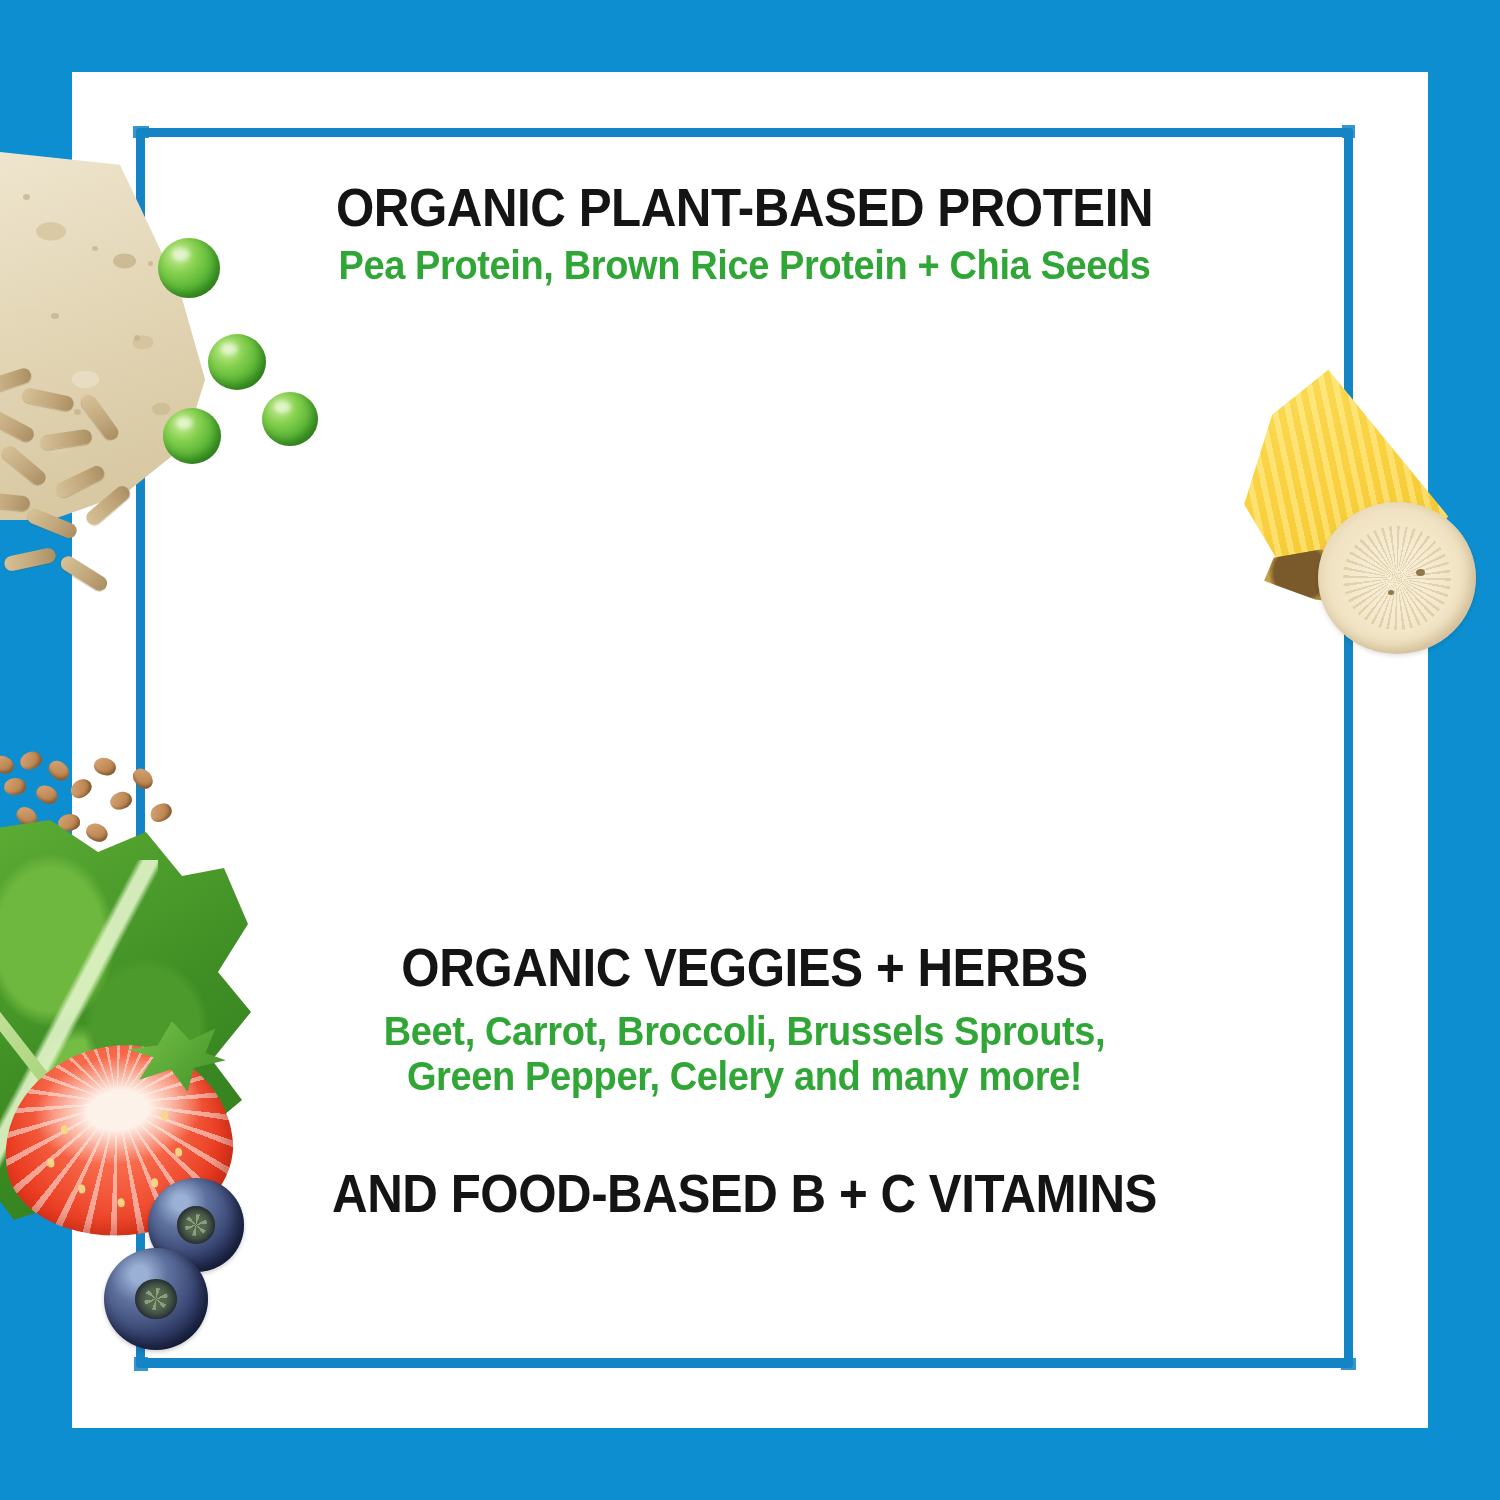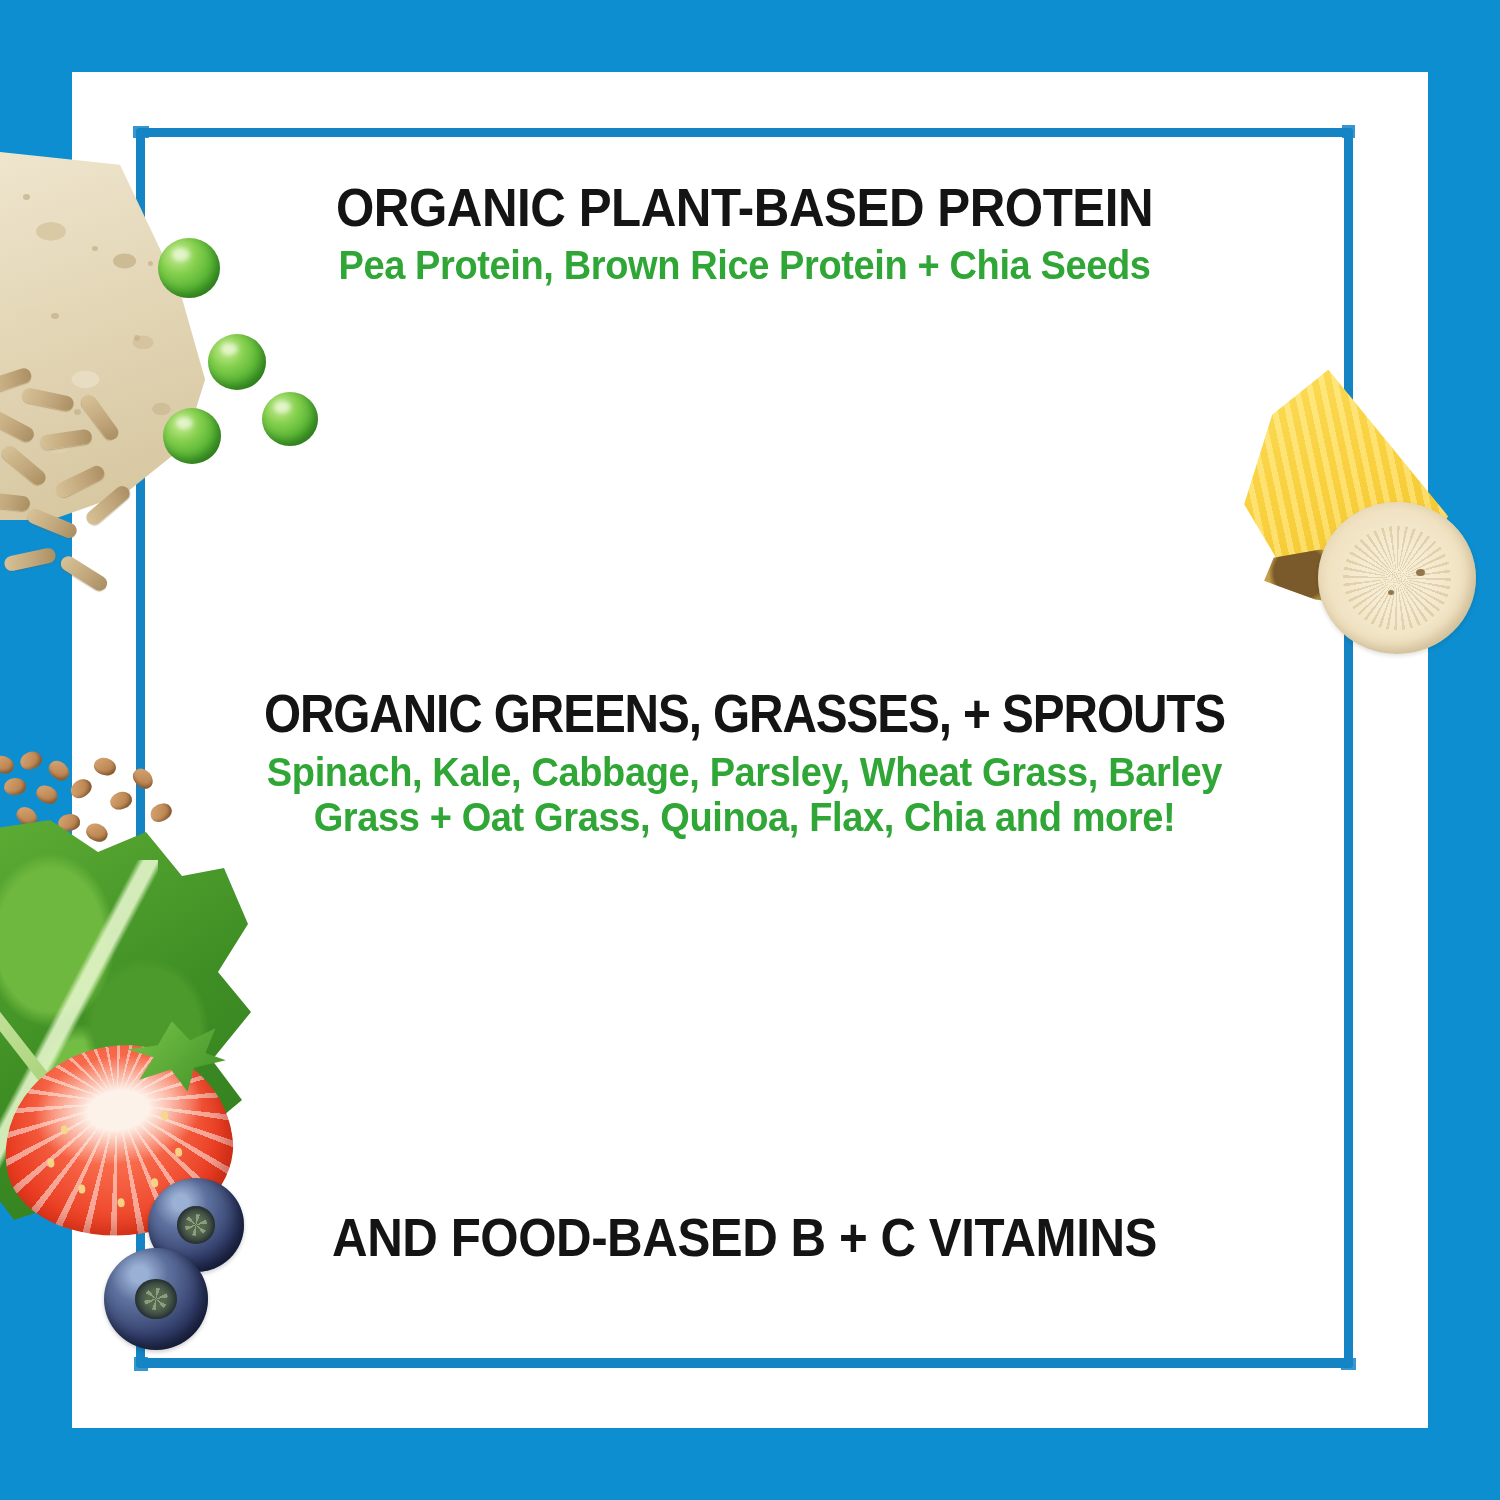--- a/index.html
+++ b/index.html
@@ -98,21 +98,21 @@
   .b-berries .sub     { font-size: 40px; margin-top: 9px; }
 
   .b-greens           { top: 558px; }
   .b-greens .heading  { font-size: 53px; letter-spacing: -1.2px; transform: scaleX(0.90); }
   .b-greens .sub      { font-size: 40px; margin-top: 9px; }
 
   .b-veggies          { top: 812px; }
   .b-veggies .heading { font-size: 53px; }
   .b-veggies .sub     { font-size: 40px; margin-top: 14px; }
 
-  .b-vitamins          { top: 1082px; text-align: center; }
+  .b-vitamins          { top: 1038px; text-align: center; }
   .b-vitamins .heading { font-size: 53px; }
 
   
   .art { position: absolute; z-index: 4; pointer-events: none; }
 
   
   .powder {
     left: -18px; top: 150px; width: 230px; height: 370px;
   }
   .powder .mound {
@@ -403,27 +403,27 @@
   <div class="content">
 
     <div class="block b-protein">
       <div class="heading">ORGANIC PLANT-BASED PROTEIN</div>
       <div class="sub">
         <span class="line">Pea Protein, Brown Rice Protein + Chia Seeds</span>
       </div>
     </div>
 
 
-    <div class="block b-greens">
-      <div class="heading">ORGANIC GREENS, GRASSES, + SPROUTS</div>
+
+    <div class="block b-veggies">
+      <div class="heading">ORGANIC VEGGIES + HERBS</div>
       <div class="sub">
-        <span class="line">Spinach, Kale, Cabbage, Parsley, Wheat Grass, Barley</span>
-        <span class="line">Grass + Oat Grass, Quinoa, Flax, Chia and more!</span>
+        <span class="line">Beet, Carrot, Broccoli, Brussels Sprouts,</span>
+        <span class="line">Green Pepper, Celery and many more!</span>
       </div>
     </div>
-
 
     <div class="block b-vitamins">
       <div class="heading">AND FOOD-BASED B + C VITAMINS</div>
     </div>
 
   </div>
 </div>
 
 </body></html>

